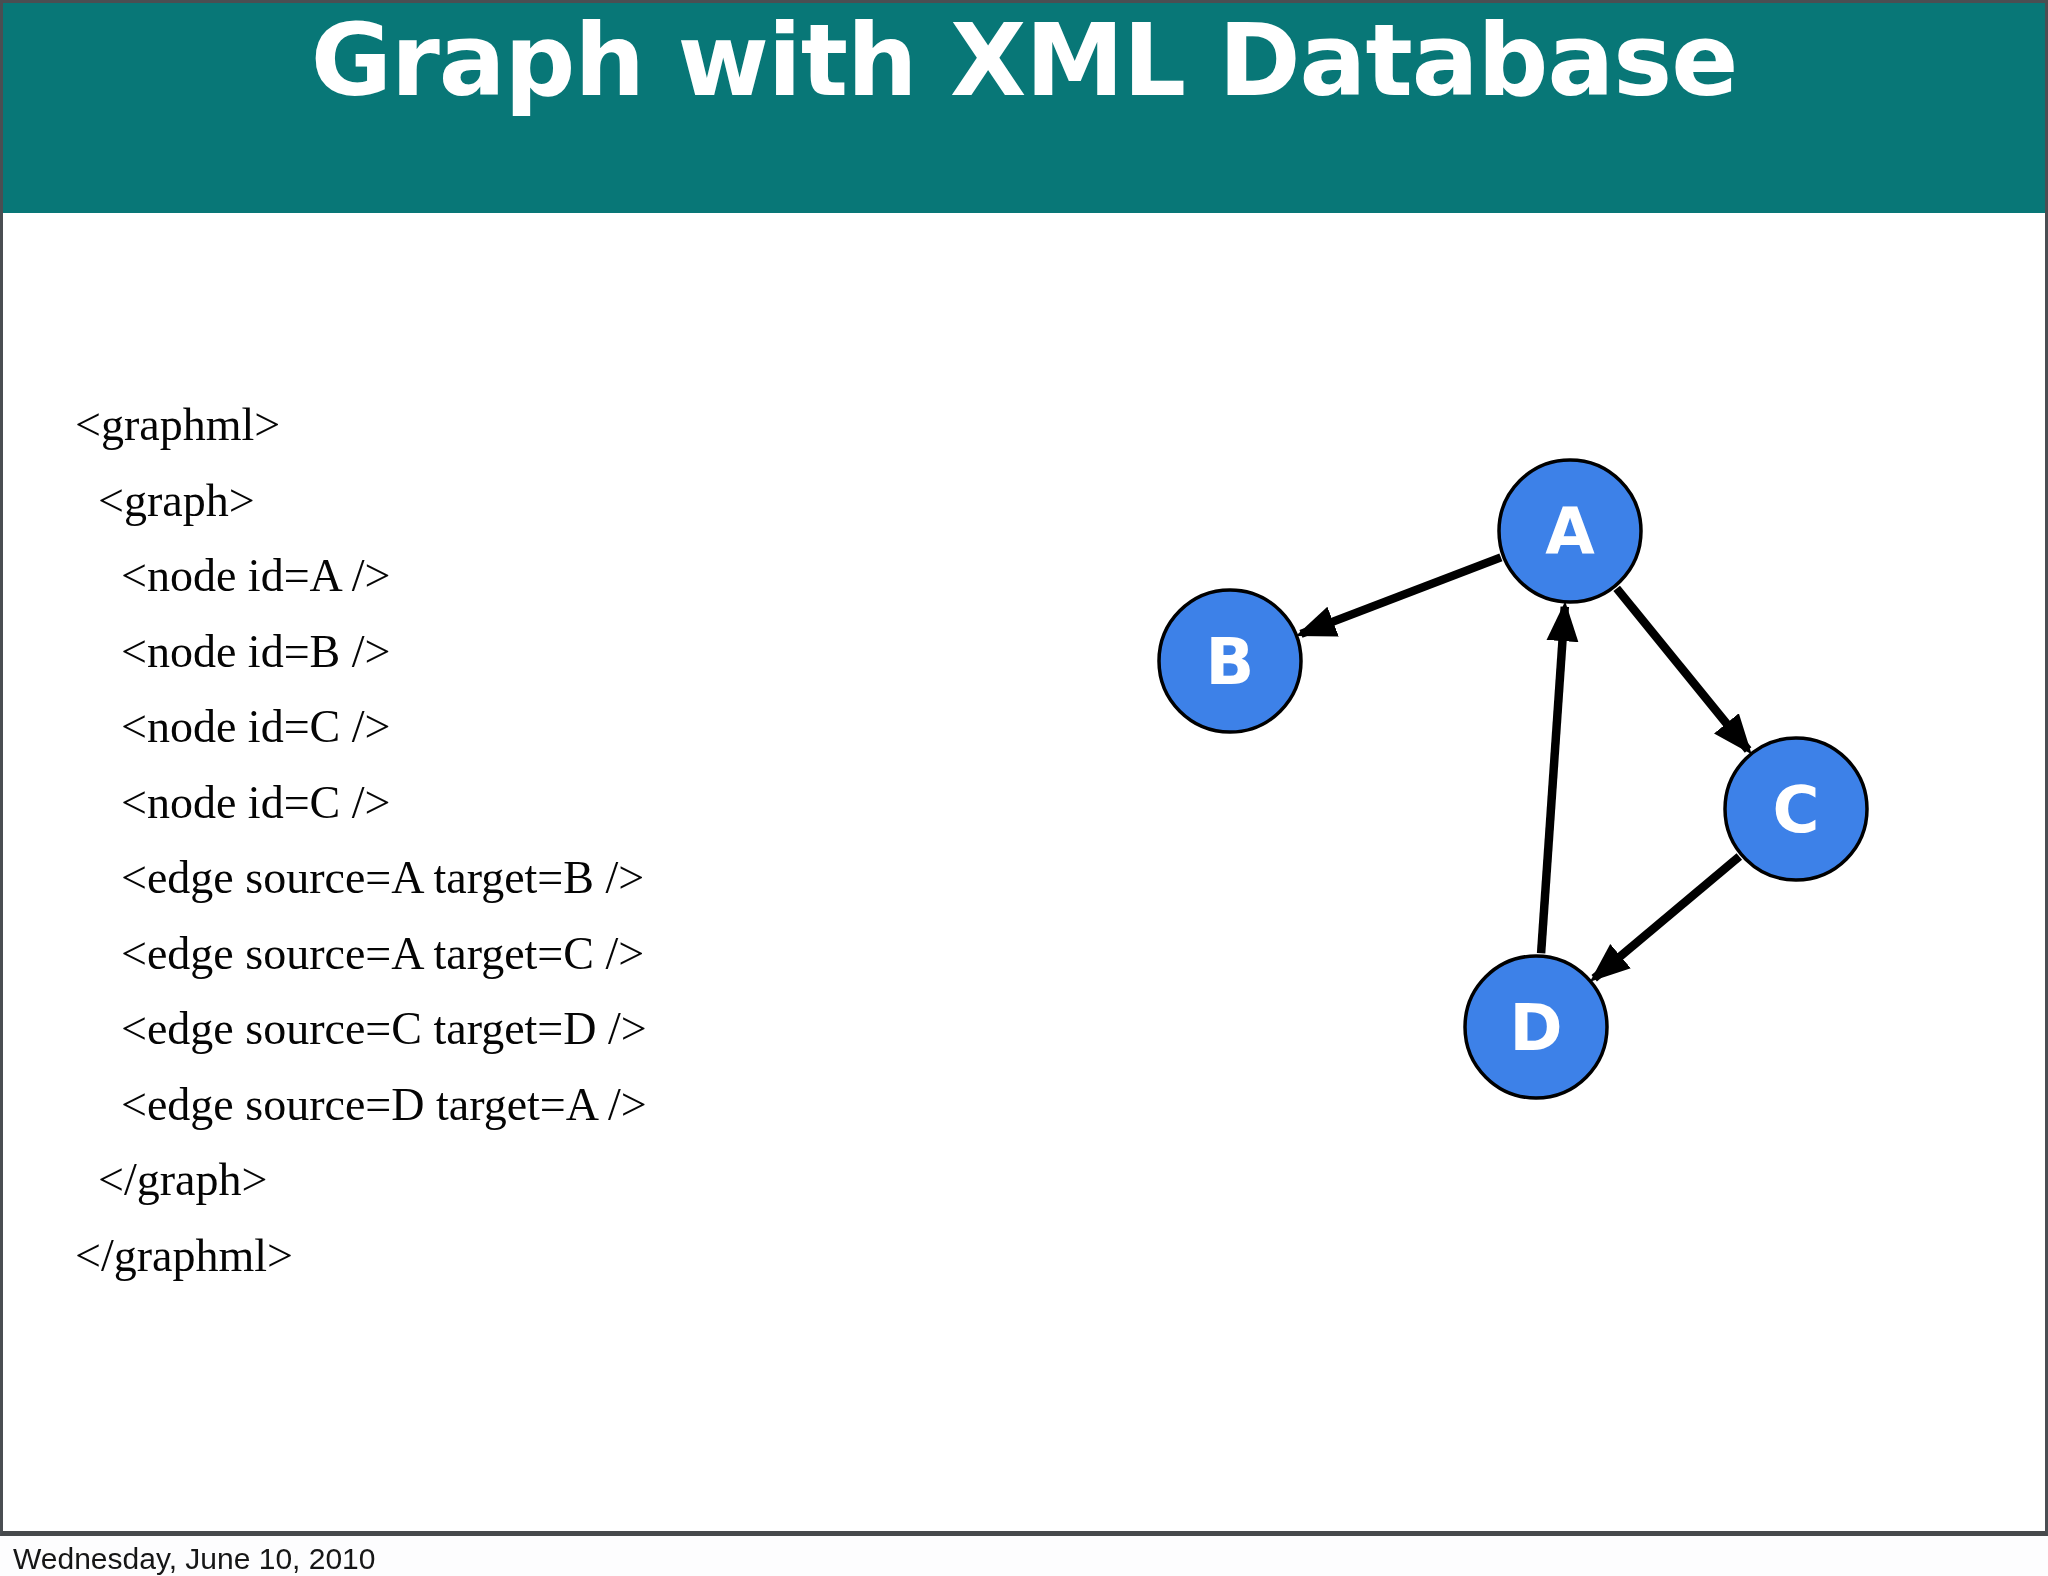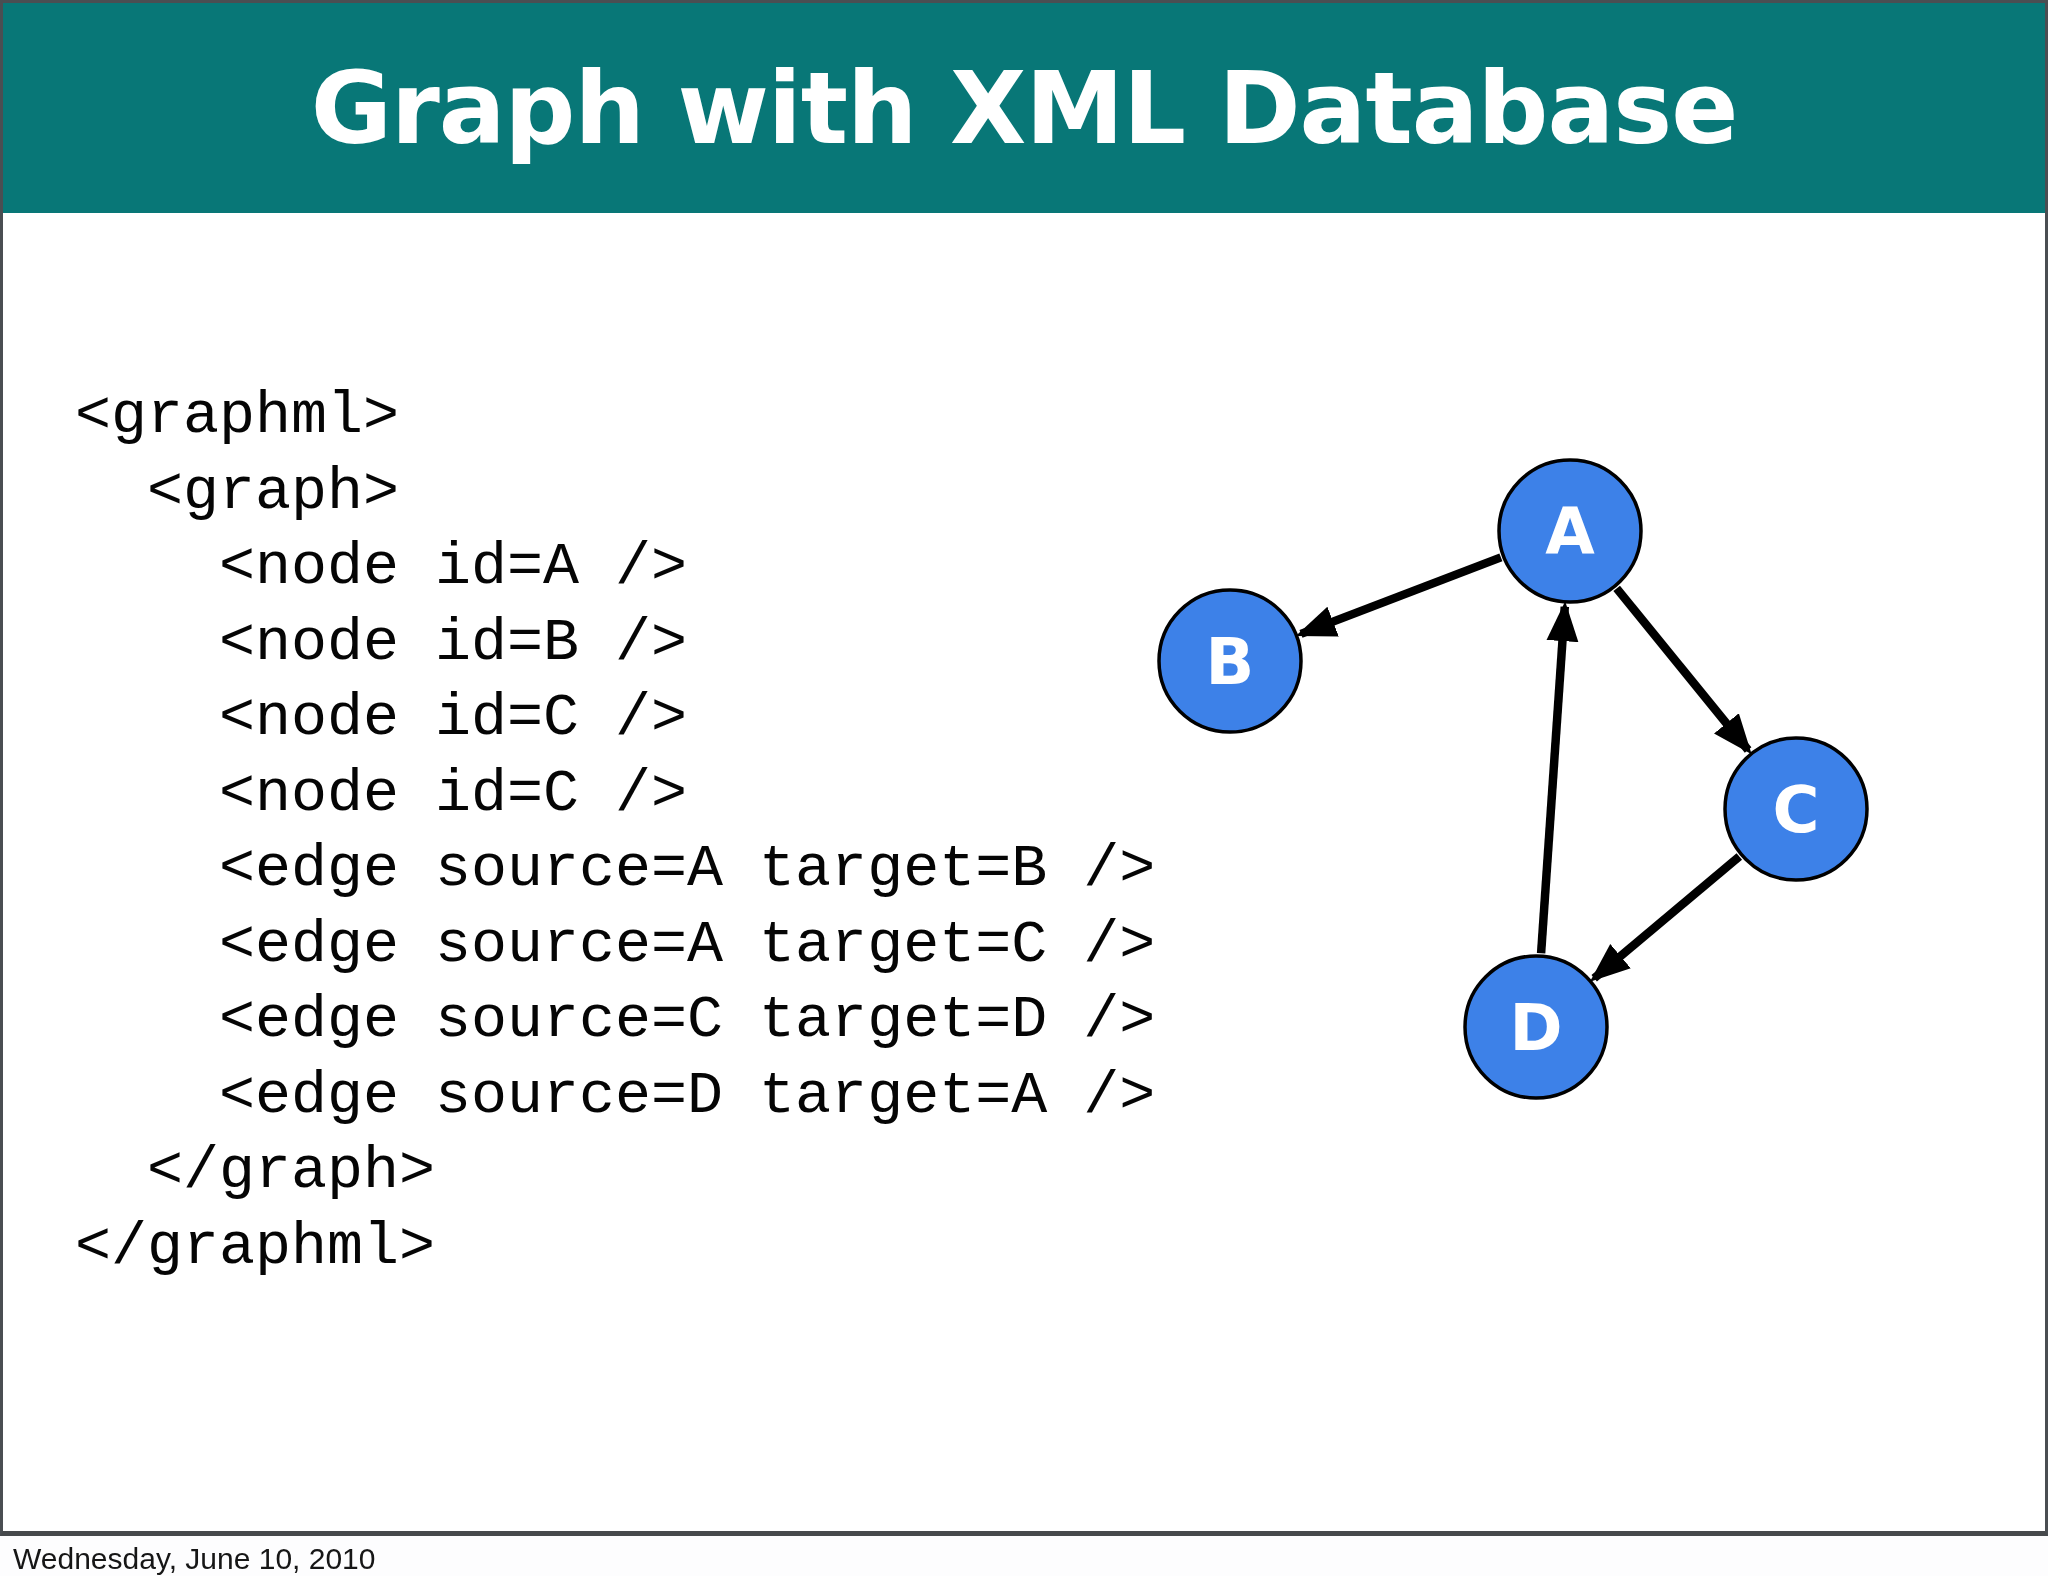--- a/index.html
+++ b/index.html
@@ -23,37 +23,36 @@
     border-right: 3px solid #4a4e52;
     border-bottom: 5px solid #46494c;
   }
   .header {
     position: absolute;
     left: 0; top: 0;
     width: 100%;
     height: 210px;
     background: #087777;
     display: flex;
-    align-items: center;
     justify-content: center;
   }
   .title {
     font-family: "DejaVu Sans", sans-serif;
     font-weight: 700;
     font-size: 99px;
     letter-spacing: -1px;
     color: #ffffff;
     white-space: nowrap;
   }
   .code-block {
     position: absolute;
     left: 72px;
-    top: 376px;
-    font-family: Liberation Mono, monospace;
-    font-size: 60px;
+    top: 384px;
+    font-family: Liberation Serif, serif;
+    font-size: 46px;
     line-height: 75.5px;
     color: #050505;
     white-space: pre;
   }
   .diagram-svg {
     position: absolute;
     left: 0; top: 0;
     width: 2045px;
     height: 1528px;
   }

